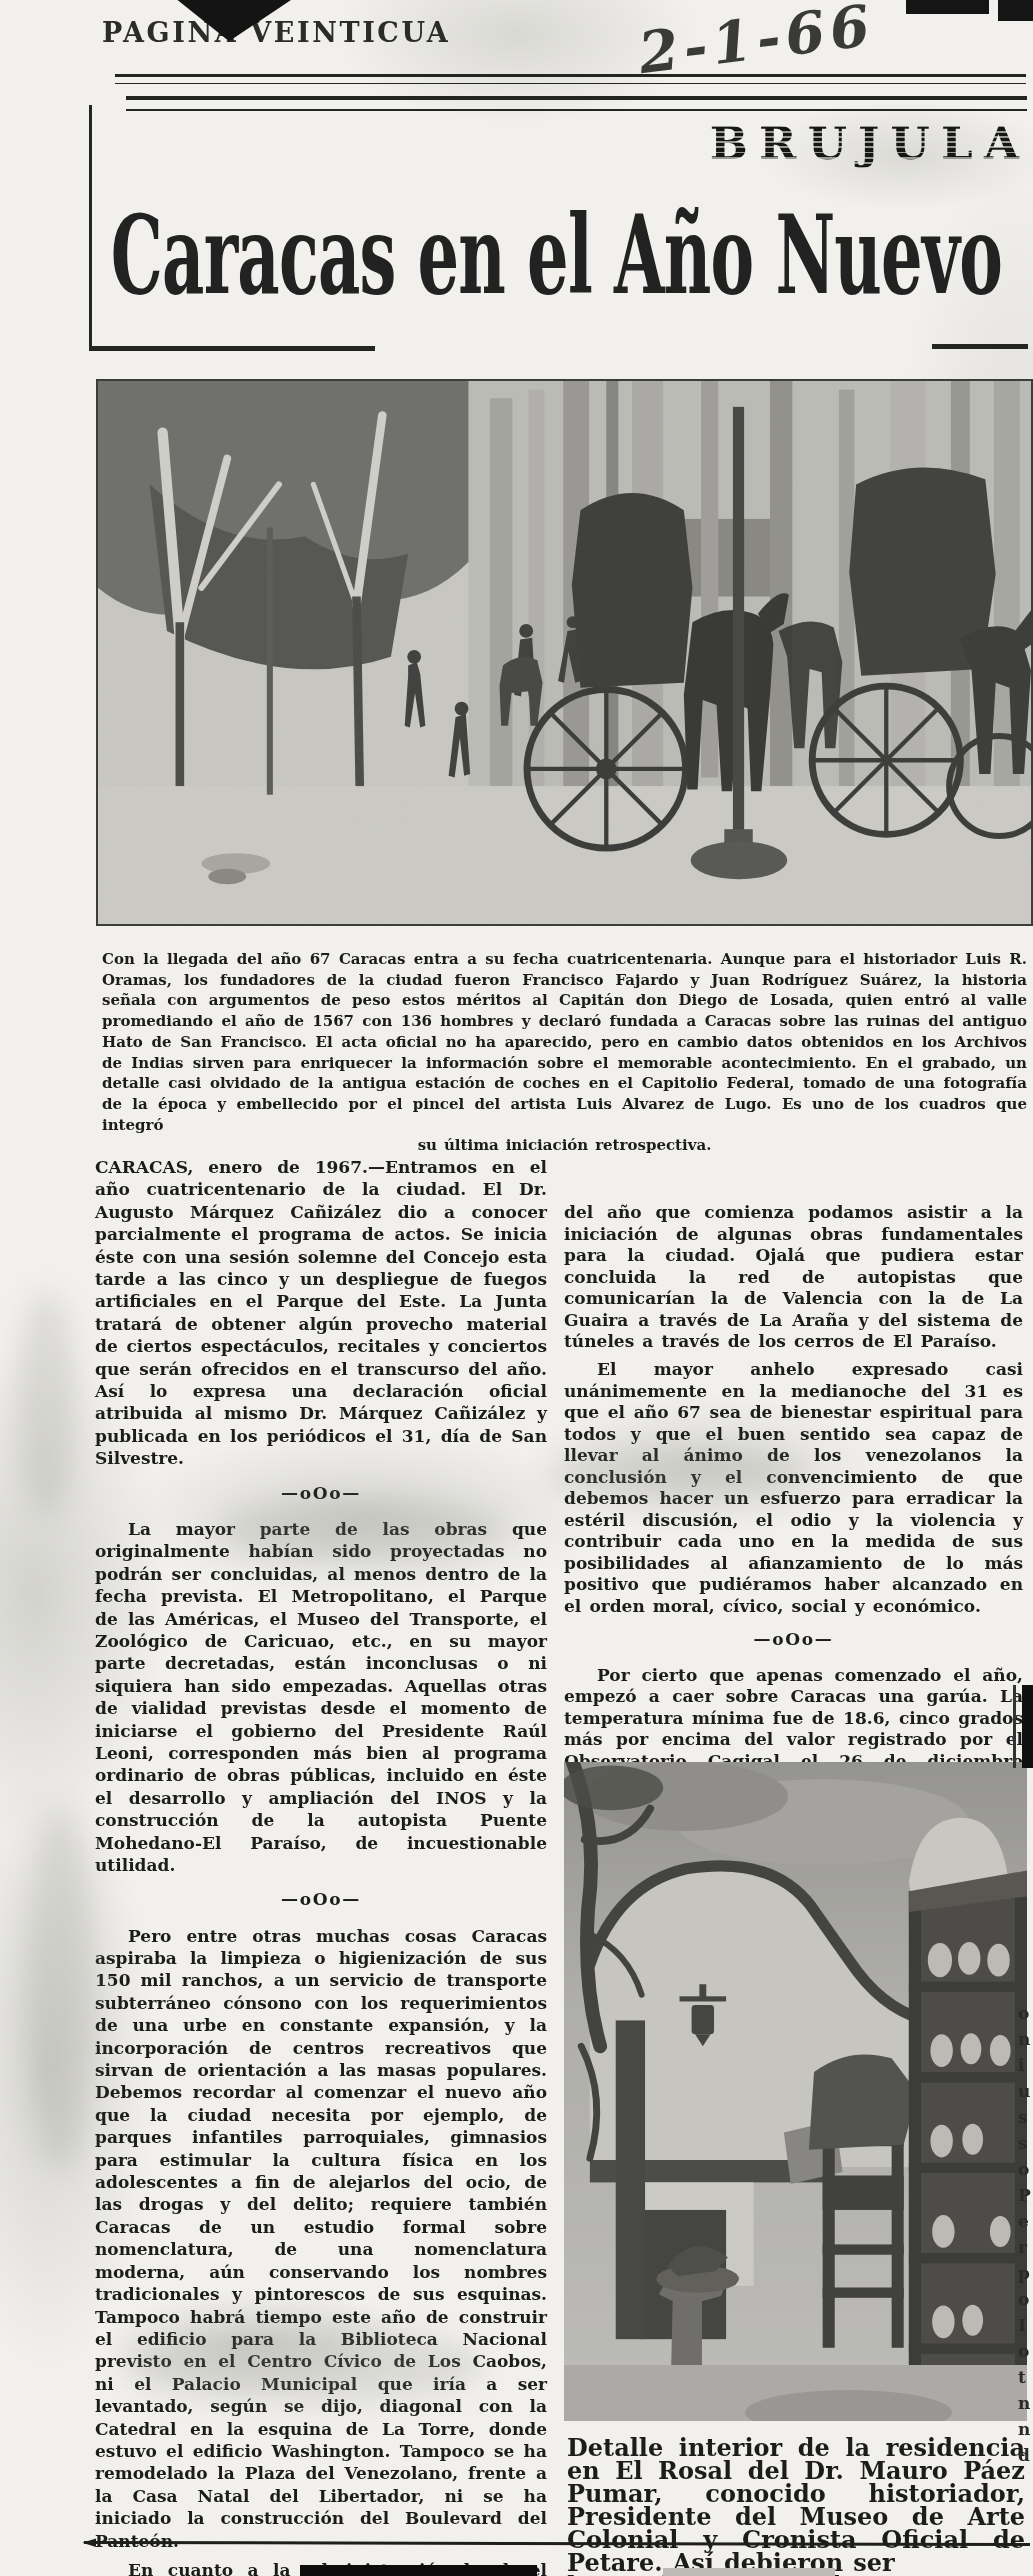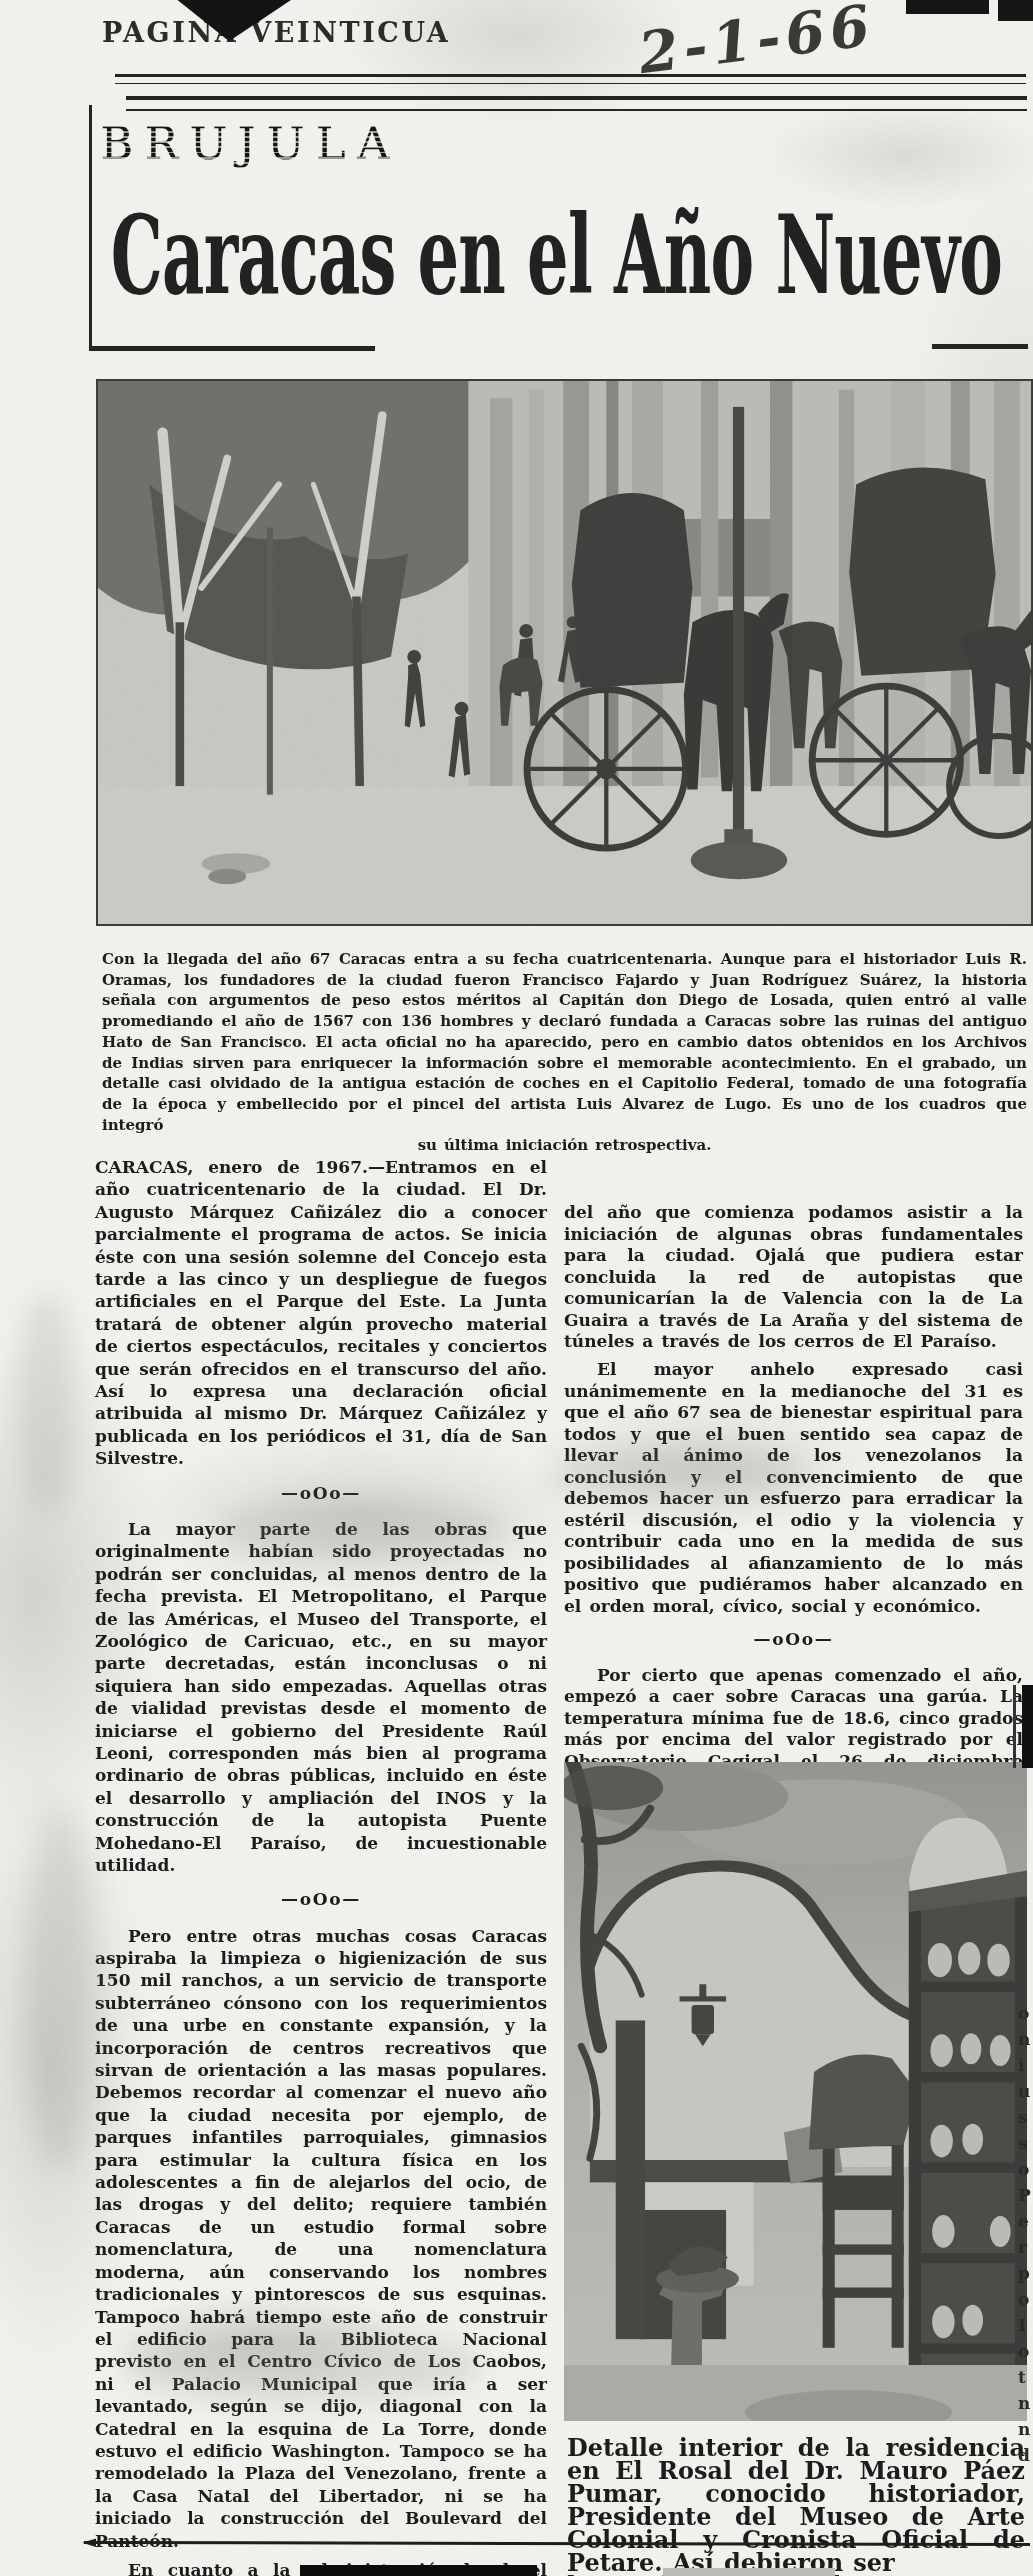--- a/index.html
+++ b/index.html
@@ -25,21 +25,21 @@
   .wedge{left:162px;top:0;width:129px;height:43px;background:#141414;
          clip-path:polygon(12% 0,100% 0,52% 96%);}
   .tr-mark1{left:906px;top:0;width:83px;height:13.8px;background:#151515;}
   .tr-mark2{left:998px;top:0;width:36px;height:20.7px;background:#151515;}
   
   .rule-double{left:115px;top:74px;width:911px;height:6px;border-top:3.4px solid #242422;border-bottom:1.7px solid #242422;}
   .rule-heavy{left:126px;top:96px;width:901px;height:8.6px;border-top:4.3px solid #242422;border-bottom:2.6px solid #242422;}
   .box-left{left:89px;top:105px;width:3.4px;height:246px;background:#242422;}
   .box-bot-l{left:89px;top:346px;width:286px;height:5.2px;background:#242422;}
   .box-bot-r{left:932px;top:344px;width:96px;height:5.2px;background:#242422;}
-  .kicker{left:89px;top:117px;width:941px;text-align:left;font-size:45px;font-weight:400;
+  .kicker{left:89px;top:117px;width:941px;text-align:right;font-size:45px;font-weight:700;
           letter-spacing:11.2px;text-indent:11.2px;color:#222;
           background:repeating-linear-gradient(180deg,#161616 0 3.4px,#9a9a94 3.4px 5.2px);}
   @supports ((-webkit-background-clip:text)){
     .kicker{-webkit-background-clip:text;background-clip:text;color:transparent;}}
   .headline{left:45px;top:196px;width:941px;text-align:center;white-space:nowrap;
             font-size:76px;font-weight:700;letter-spacing:-0.9px;color:#222;
             transform:scale(.86,1.42);transform-origin:50% 10%;}
   
   .photo1{left:96px;top:379px;width:933px;height:543px;border:2.6px solid #3c3c38;background:#e3e2dc;}
   .photo2{left:564px;top:1762px;width:463px;height:659px;background:#d8d7d1;}

